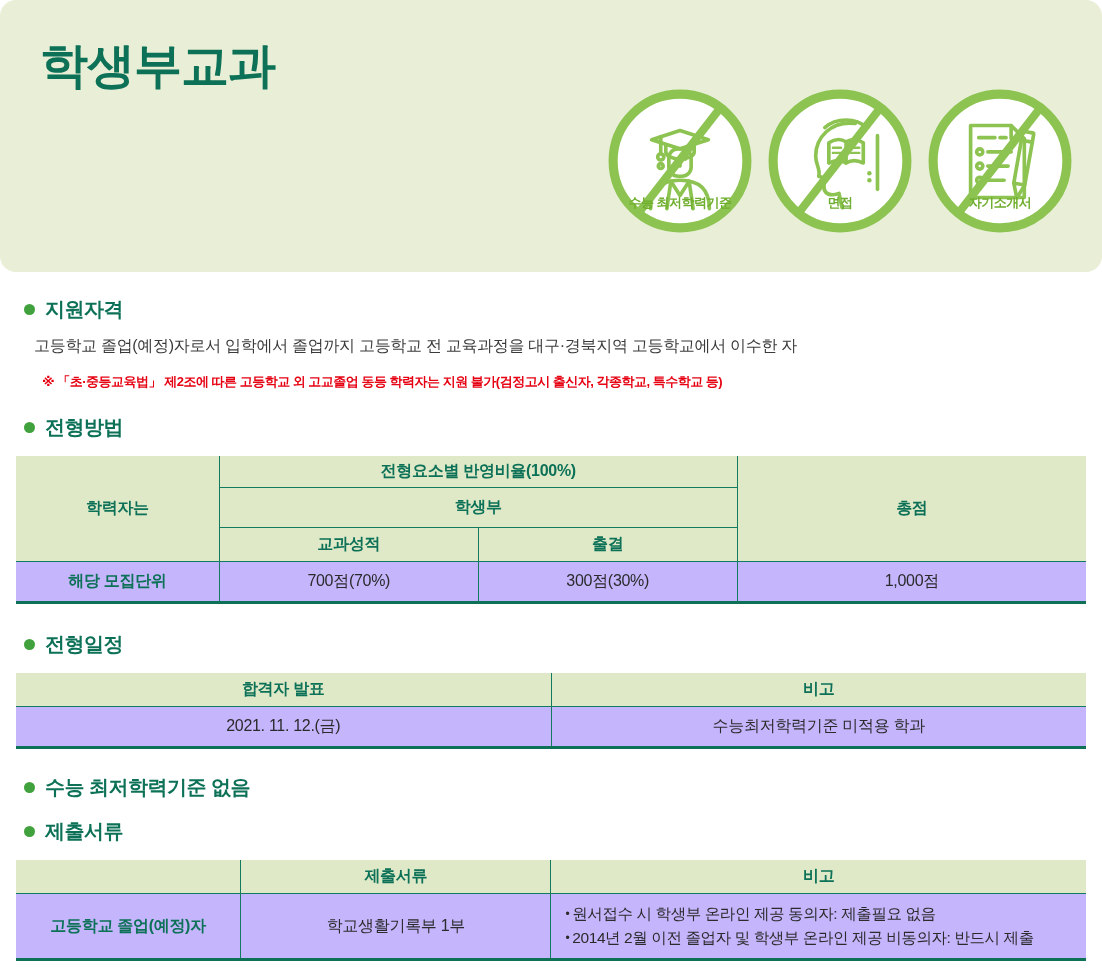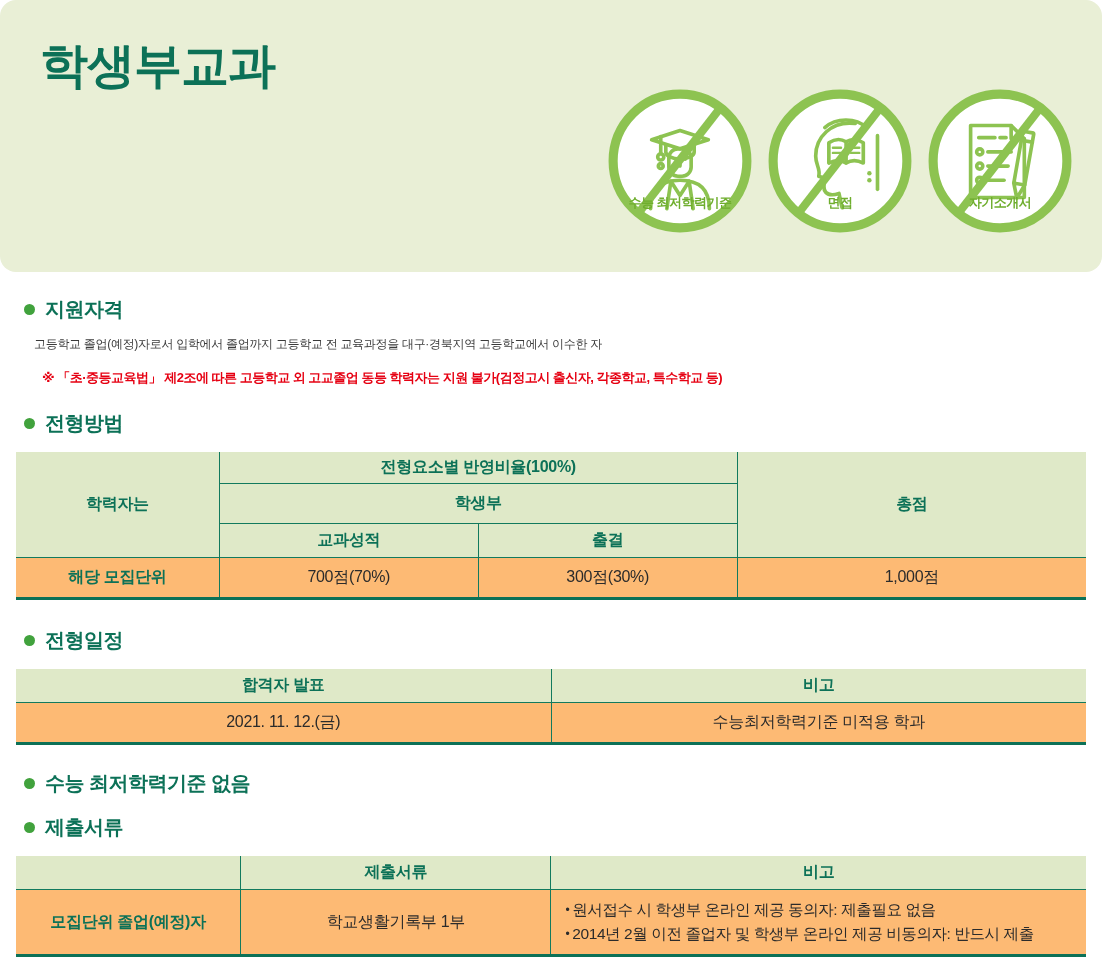--- a/index.html
+++ b/index.html
@@ -43,31 +43,31 @@
     display: flex; align-items: center; gap: 10px;
     margin-left: 8px;
     font-size: 20px; font-weight: 800; letter-spacing: -0.5px;
     color: #0c7157;
   }
   .sec-head .dot {
     width: 11px; height: 11px; border-radius: 50%;
     background: #41a23d; flex: 0 0 auto;
   }
   .mt-sec1 { margin-top: 24px; }
-  .body-line { margin: 13px 0 16px 18px; font-size: 12px; color: #3a3a3a; letter-spacing: -0.3px; }
+  .body-line { margin: 13px 0 16px 18px; font-size: 16px; color: #3a3a3a; letter-spacing: -0.3px; }
   .red-line  { margin: 9px 0 0 26px; font-size: 13px; font-weight: 600; color: #e60012; letter-spacing: -0.5px; }
   
   .tbl-wrap { margin-top: 15px; border-bottom: 3px solid #0c7157; }
   table { width: 100%; border-collapse: collapse; table-layout: fixed; }
   th, td { border: 0 none; text-align: center; letter-spacing: -0.3px; }
   th {
     background: #dfe9c8; color: #0c7157;
     font-size: 16px; font-weight: 700; padding: 6px 4px;
   }
-  td { background: #fdba74; font-size: 16px; color: #2b2b2b; padding: 9px 6px; }
+  td { background: #c4b5fd; font-size: 16px; color: #2b2b2b; padding: 9px 6px; }
   .bl { border-left: 1px solid #127a5e; }
   .bb { border-bottom: 1px solid #127a5e; }
   .green-strong { color: #0c7157; font-weight: 700; }
   .pad-s { padding-top: 5px; padding-bottom: 5px; }
   .pad-m { padding-top: 9px; padding-bottom: 9px; }
   .notes-cell { text-align: left; padding: 8px 14px; font-size: 15.5px; color: #2b2b2b; }
   .notes-cell .note-line { line-height: 1.55; letter-spacing: -0.4px; }
   .notes-cell .note-line::before { content: "•  "; font-size: 12px; position: relative; top: -1px; }
   
   .mt-method   { margin-top: 23px; }
@@ -242,21 +242,21 @@
           <col style="width:29%">
           <col style="width:50%">
         </colgroup>
       <tbody>
           <tr>
         <th class="bb"></th>
         <th class="bl bb">제출서류</th>
         <th class="bl bb">비고</th>
       </tr>
       <tr>
-        <td class="green-strong" style="padding:14px 6px;">모집단위 졸업(예정)자</td>
+        <td class="green-strong" style="padding:14px 6px;">고등학교 졸업(예정)자</td>
         <td class="bl">학교생활기록부 1부</td>
         <td class="bl notes-cell">
           <div class="note-line">원서접수 시 학생부 온라인 제공 동의자: 제출필요 없음</div>
           <div class="note-line">2014년 2월 이전 졸업자 및 학생부 온라인 제공 비동의자: 반드시 제출</div>
         </td>
       </tr>
     </tbody>
       </table>
   </div>
 

